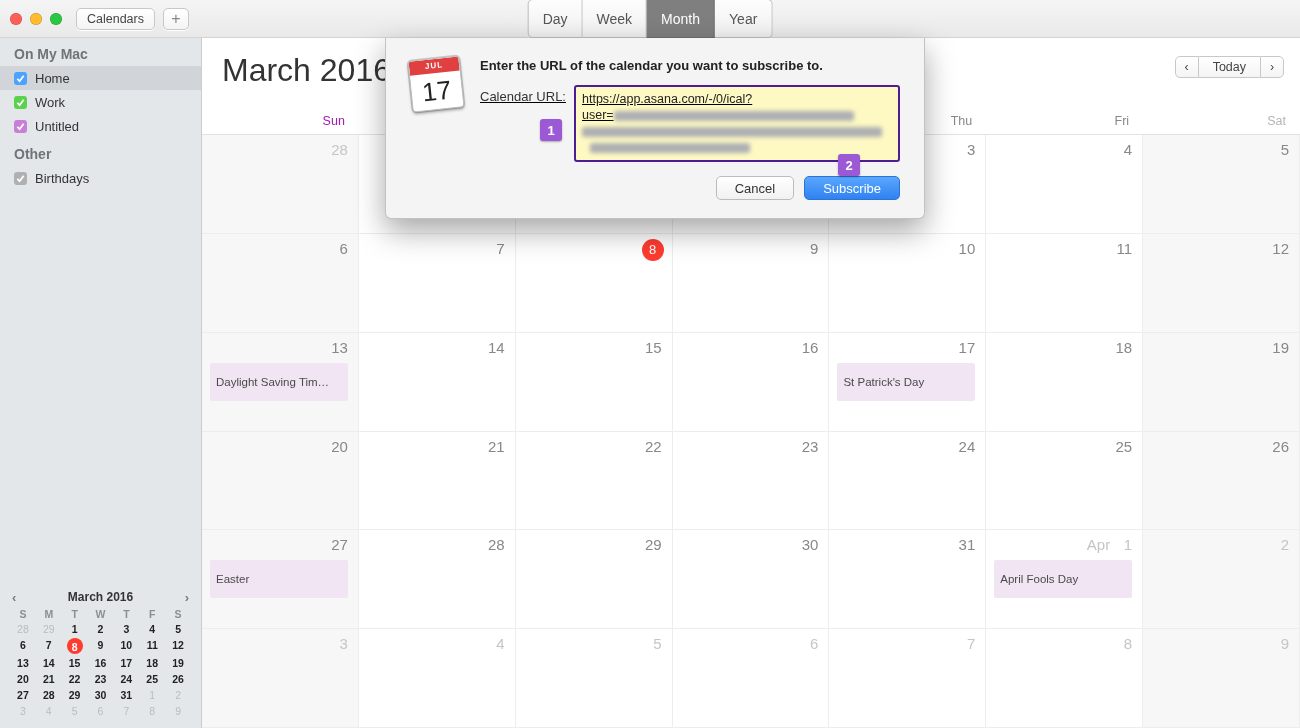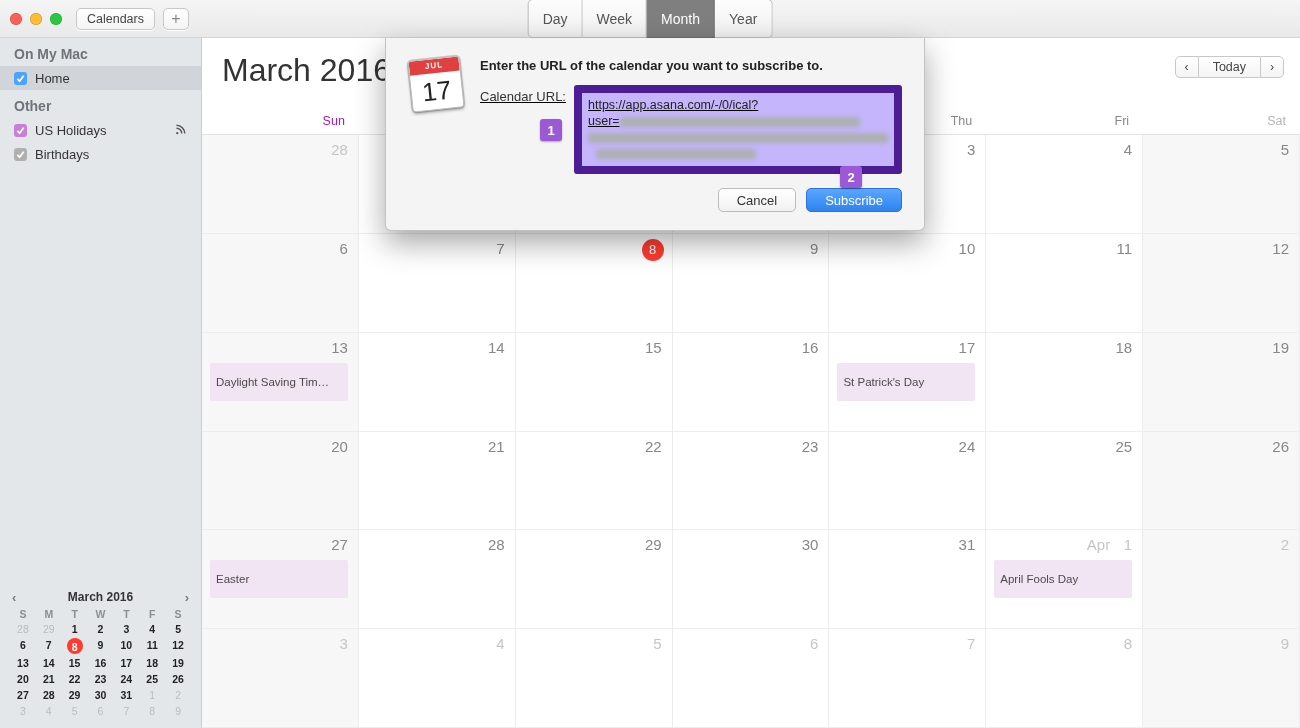--- a/index.html
+++ b/index.html
@@ -72,21 +72,21 @@
 .sheet{position:absolute;left:385px;top:38px;width:540px;background:#f4f4f4;border:1px solid #c2c2c2;border-top:none;border-radius:0 0 6px 6px;box-shadow:0 12px 30px rgba(0,0,0,.35);padding:20px 24px 18px;}
 .sheet-row{display:flex;gap:14px;}
 .sheet-icon{width:56px;flex:none;}
 .sheet-icon .calicon{width:52px;height:52px;border:1px solid #bbb;border-radius:4px;background:#fff;box-shadow:0 2px 3px rgba(0,0,0,.3),0 0 0 1px #ccc;overflow:hidden;transform:rotate(-6deg);} 
 .calicon .top{height:14px;background:#e04040;color:#fff;font-size:8px;font-weight:700;text-align:center;line-height:14px;letter-spacing:1px;}
 .calicon .big{text-align:center;font-size:26px;font-weight:400;color:#222;line-height:36px;}
 .sheet-body{flex:1;}
 .sheet-title{font-size:13px;font-weight:700;color:#222;margin-bottom:12px;}
 .field-row{display:flex;align-items:flex-start;gap:8px;text-decoration:underline;}
 .field-label{font-size:13px;color:#333;white-space:nowrap;padding-top:4px;}
-.url-field{flex:1;border:8px solid #4c1d95;border-radius:3px;background:#c4b5fd;min-height:64px;padding:4px 6px;font-size:12.5px;color:#222;line-height:1.3;word-break:break-all;position:relative;}
+.url-field{flex:1;border:2px solid #4c1d95;border-radius:3px;background:#fef9c3;min-height:64px;padding:4px 6px;font-size:12.5px;color:#222;line-height:1.3;word-break:break-all;position:relative;}
 .redact{display:inline-block;height:10px;border-radius:2px;vertical-align:middle;filter:blur(2px);background:#aeb0b2;}
 .btn-row{display:flex;justify-content:flex-end;gap:10px;margin-top:14px;}
 .btn{height:24px;border-radius:5px;font-size:13px;padding:0 18px;display:flex;align-items:center;justify-content:center;border:1px solid #bcbcbc;background:linear-gradient(#fff,#f1f1f1);color:#333;}
 .btn.primary{background:linear-gradient(#5aa7ff,#2f82f1);border:1px solid #2e72d4;color:#fff;}
 
 .badge{position:absolute;width:22px;height:22px;background:#9b59d6;color:#fff;font-size:13px;font-weight:600;border-radius:3px;display:flex;align-items:center;justify-content:center;box-shadow:0 1px 2px rgba(0,0,0,.3);z-index:5;}
 </style>
 </head>
 <body>
 
@@ -114,32 +114,37 @@
     <div id="side-groups">
         <div class="side-hdr">On My Mac</div>
         <div class="side-item sel">
           <span class="cb" style="background: rgb(74, 163, 255);">
             <svg viewBox="0 0 10 10">
               <polyline points="1.5,5.5 4,8 8.5,2" fill="none" stroke="#fff" stroke-width="2"></polyline>
             </svg>
           </span>
           <span>Home</span>
         </div>
-        <div class="side-hdr">Other</div>
+        <div class="side-item">
+          <span class="cb" style="background: rgb(91, 210, 78);">
+            <svg viewBox="0 0 10 10">
+              <polyline points="1.5,5.5 4,8 8.5,2" fill="none" stroke="#fff" stroke-width="2"></polyline>
+            </svg>
+          </span>
+          <span>Work</span>
+        </div>
         <div class="side-item">
           <span class="cb" style="background: rgb(201, 127, 216);">
             <svg viewBox="0 0 10 10">
               <polyline points="1.5,5.5 4,8 8.5,2" fill="none" stroke="#fff" stroke-width="2"></polyline>
             </svg>
           </span>
-          <span>US Holidays</span>
-          <span class="rss"><svg width="12" height="12" viewBox="0 0 16 16">
-              <path d="M2 6a8 8 0 018 8h-2a6 6 0 00-6-6V6zm0-4a12 12 0 0112 12h-2A10 10 0 002 4V2zm1 10a1.5 1.5 0 110 3 1.5 1.5 0 010-3z" fill="#555"></path>
-            </svg></span>
-        </div>
+          <span>Untitled</span>
+        </div>
+        <div class="side-hdr">Other</div>
         <div class="side-item">
           <span class="cb" style="background: rgb(176, 176, 176);">
             <svg viewBox="0 0 10 10">
               <polyline points="1.5,5.5 4,8 8.5,2" fill="none" stroke="#fff" stroke-width="2"></polyline>
             </svg>
           </span>
           <span>Birthdays</span>
         </div>
       </div>
     <div class="spacer"></div>

